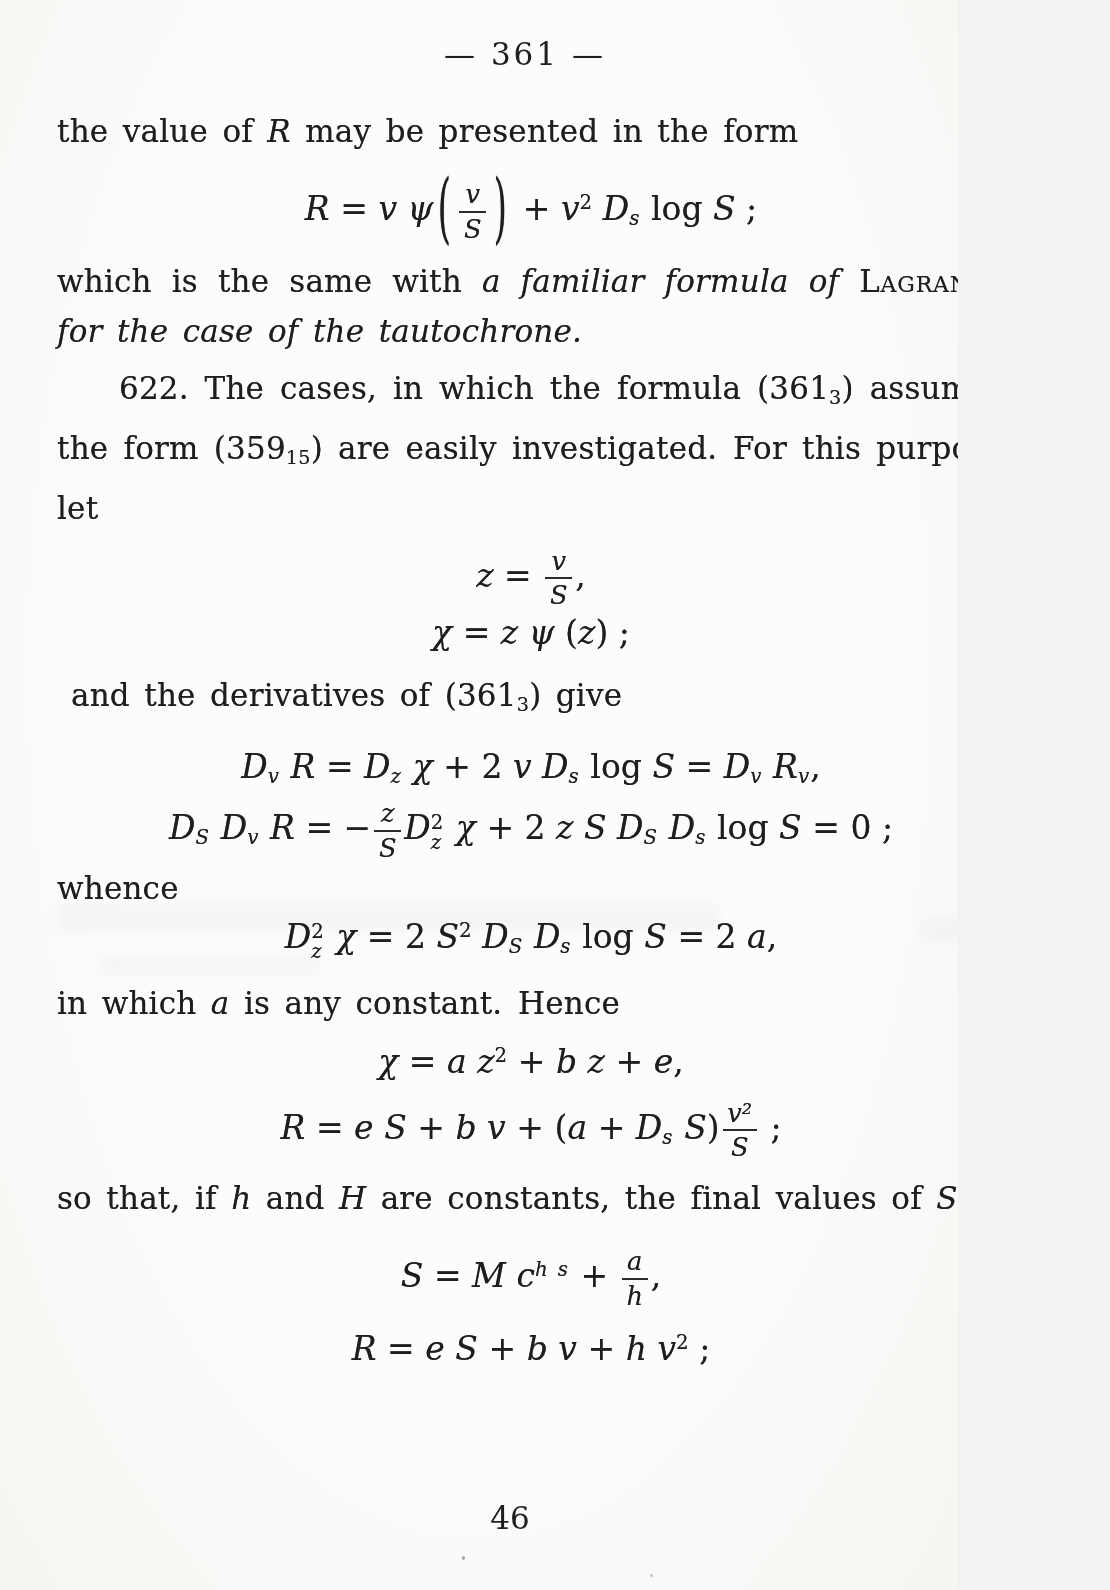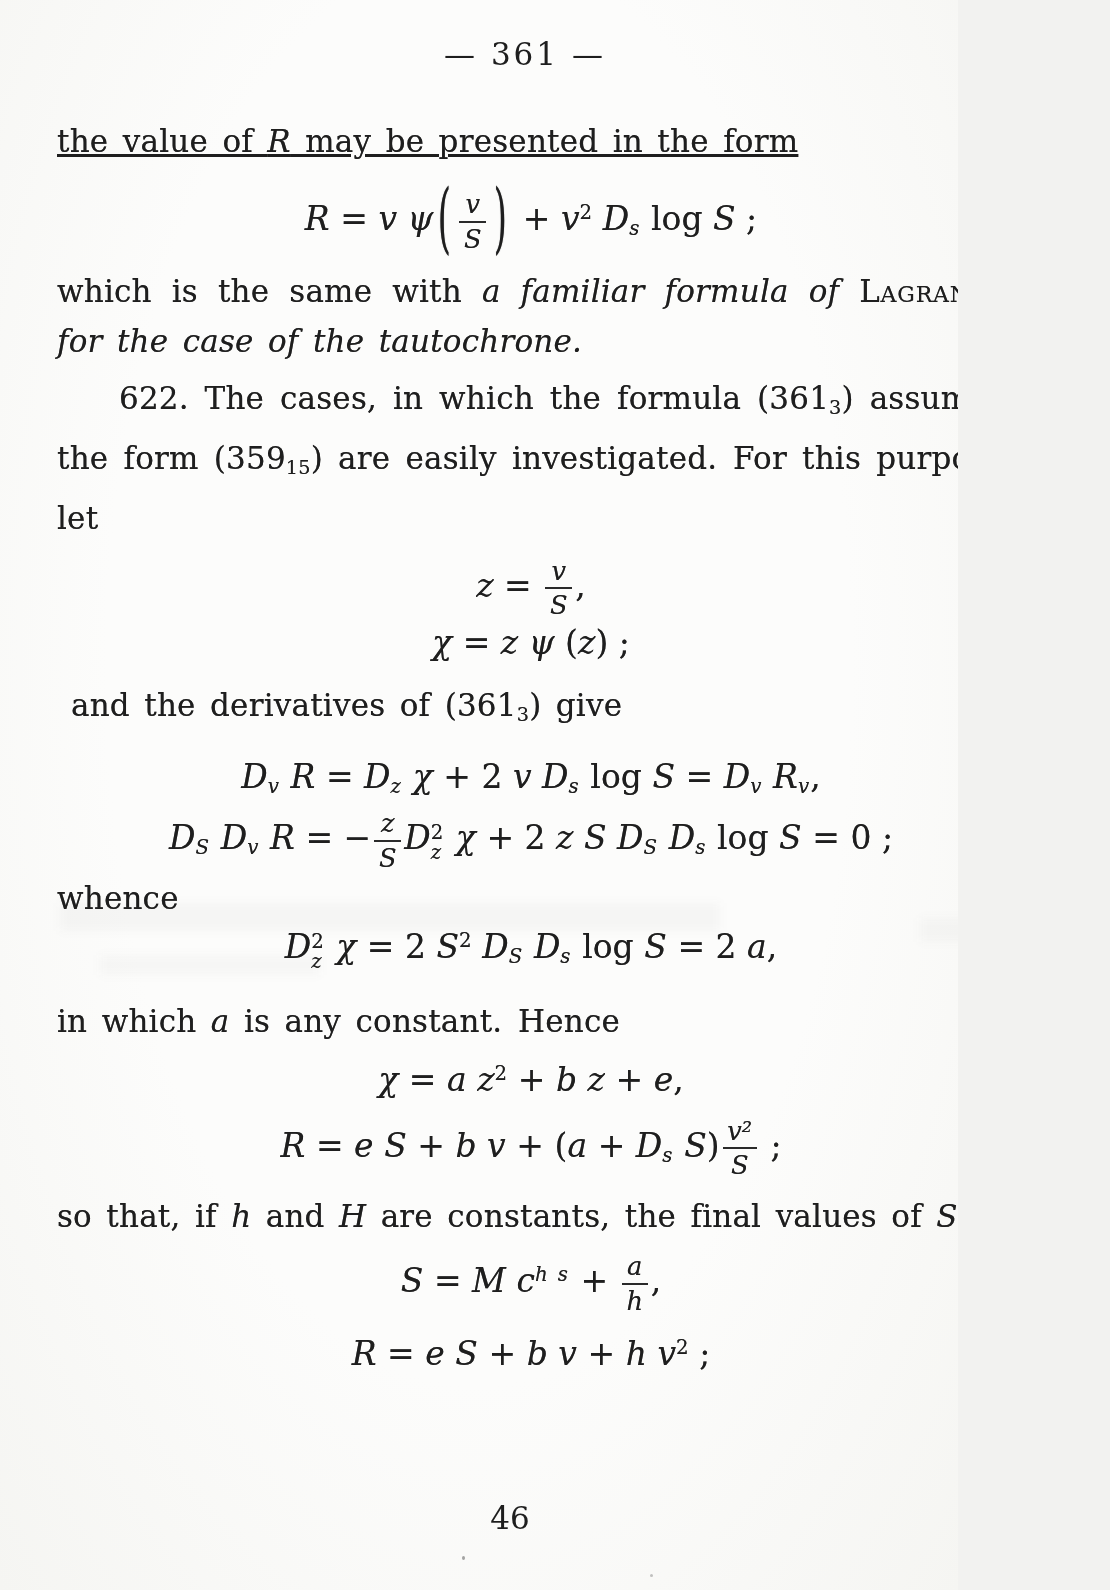--- a/index.html
+++ b/index.html
@@ -82,36 +82,36 @@
   .a8{left:462px;top:1556px;width:3px;height:4px;opacity:.45;border-radius:50%;}
   .a9{left:650px;top:1574px;width:3px;height:3px;opacity:.3;border-radius:50%;}
   .a10{left:100px;top:955px;width:220px;height:20px;background:rgba(70,70,70,.03);filter:blur(5px);}
 </style>
 </head>
 <body>
 
 <div class="page" style="color: rgb(30, 30, 30);">
   <div class="running-head">— 361 —</div>
   <div class="content" id="content">
-      <div class="para nowrap" style="margin-top: 20px; text-decoration: underline;"><span class="rm">the value of </span><span class="it">R</span><span class="rm"> may be presented in the form</span></div>
+      <div class="para nowrap" style="margin-top: 10px;"><span class="rm">the value of </span><span class="it">R</span><span class="rm"> may be presented in the form</span></div>
       <div class="formula" style="margin-top: 24px;"><span class="it">R</span><span class="op">=</span><span class="it">v ψ</span><span class="big">(</span><span class="frac"><span class="num">v</span><span class="den">S</span></span><span class="big">)</span><span class="op">+</span><span class="it">v</span><span class="sup">2</span><span class="it"> D</span><span class="sub">s</span><span class="rm"> log </span><span class="it">S</span><span class="rm"> ;</span></div>
       <div class="para" style="margin-top: 12px;"><span class="rm">which is the same with </span><span class="em">a familiar formula of </span><span class="sc">Lagrange</span><span class="em"> for the case of the tautochrone.</span></div>
       <div class="para indent" style="margin-top: 7px;"><span class="rm">622. The cases, in which the formula (361</span><span class="subn">3</span><span class="rm">) assumes the form (359</span><span class="subn">15</span><span class="rm">) are easily investigated. For this purpose let</span></div>
       <div class="formula" style="margin-top: 14px;"><span class="it">z</span><span class="op">=</span><span class="frac"><span class="num">v</span><span class="den">S</span></span><span class="rm">,</span></div>
       <div class="formula" style=""><span class="it">χ</span><span class="op">=</span><span class="it">z ψ</span><span class="rm"> (</span><span class="it">z</span><span class="rm">) ;</span></div>
       <div class="para nowrap" style="margin-top: 14px; margin-left: 14px;"><span class="rm">and the derivatives of (361</span><span class="subn">3</span><span class="rm">) give</span></div>
       <div class="formula" style="margin-top: 16px;"><span class="it">D</span><span class="sub">v</span><span class="it"> R</span><span class="op">=</span><span class="it">D</span><span class="sub">z</span><span class="it"> χ</span><span class="op">+</span><span class="rm">2</span><span class="it"> v D</span><span class="sub">s</span><span class="rm"> log </span><span class="it">S</span><span class="op">=</span><span class="it">D</span><span class="sub">v</span><span class="it"> R</span><span class="sub">v</span><span class="rm">,</span></div>
       <div class="formula" style="margin-top: 8px;"><span class="it">D</span><span class="sub">S</span><span class="it"> D</span><span class="sub">v</span><span class="it"> R</span><span class="op">=</span><span class="rm">−</span><span class="frac"><span class="num">z</span><span class="den">S</span></span><span class="it">D</span><span class="ss"><span class="ssup">2</span><span class="ssub">z</span></span><span class="it"> χ</span><span class="op">+</span><span class="rm">2</span><span class="it"> z S D</span><span class="sub">S</span><span class="it"> D</span><span class="sub">s</span><span class="rm"> log </span><span class="it">S</span><span class="op">=</span><span class="rm">0 ;</span></div>
       <div class="para nowrap" style="margin-top: 0px;"><span class="rm">whence</span></div>
       <div class="formula" style="margin-top: 2px;"><span class="it">D</span><span class="ss"><span class="ssup">2</span><span class="ssub">z</span></span><span class="it"> χ</span><span class="op">=</span><span class="rm">2</span><span class="it"> S</span><span class="sup">2</span><span class="it"> D</span><span class="sub">S</span><span class="it"> D</span><span class="sub">s</span><span class="rm"> log </span><span class="it">S</span><span class="op">=</span><span class="rm">2</span><span class="it"> a</span><span class="rm">,</span></div>
-      <div class="para nowrap" style="margin-top: 24px;"><span class="rm">in which </span><span class="it">a</span><span class="rm"> is any constant. Hence</span></div>
+      <div class="para nowrap" style="margin-top: 16px;"><span class="rm">in which </span><span class="it">a</span><span class="rm"> is any constant. Hence</span></div>
       <div class="formula" style="margin-top: 12px;"><span class="it">χ</span><span class="op">=</span><span class="it">a z</span><span class="sup">2</span><span class="op">+</span><span class="it">b z</span><span class="op">+</span><span class="it">e</span><span class="rm">,</span></div>
       <div class="formula" style="margin-top: 14px;"><span class="it">R</span><span class="op">=</span><span class="it">e S</span><span class="op">+</span><span class="it">b v</span><span class="op">+</span><span class="rm">(</span><span class="it">a</span><span class="op">+</span><span class="it">D</span><span class="sub">s</span><span class="it"> S</span><span class="rm">)</span><span class="frac"><span class="num">v²</span><span class="den">S</span></span><span class="rm"> ;</span></div>
       <div class="para nowrap" style="margin-top: 10px;"><span class="rm">so that, if </span><span class="it">h</span><span class="rm"> and </span><span class="it">H</span><span class="rm"> are constants, the final values of </span><span class="it">S</span><span class="rm"> and </span><span class="it">R</span><span class="rm"> are</span></div>
-      <div class="formula" style="margin-top: 11px;"><span class="it">S</span><span class="op">=</span><span class="it">M c</span><span class="supi">h s</span><span class="op">+</span><span class="frac"><span class="num">a</span><span class="den">h</span></span><span class="rm">,</span></div>
+      <div class="formula" style="margin-top: 24px;"><span class="it">S</span><span class="op">=</span><span class="it">M c</span><span class="supi">h s</span><span class="op">+</span><span class="frac"><span class="num">a</span><span class="den">h</span></span><span class="rm">,</span></div>
       <div class="formula" style="margin-top: 16px;"><span class="it">R</span><span class="op">=</span><span class="it">e S</span><span class="op">+</span><span class="it">b v</span><span class="op">+</span><span class="it">h v</span><span class="sup">2</span><span class="rm"> ;</span></div>
     </div>
   <div class="signature">46</div>
 
   <div class="artifact a1"></div>
   <div class="artifact a2"></div>
   <div class="artifact a3"></div>
   <div class="artifact a4"></div>
   <div class="artifact a5"></div>
   <div class="artifact a6"></div>

